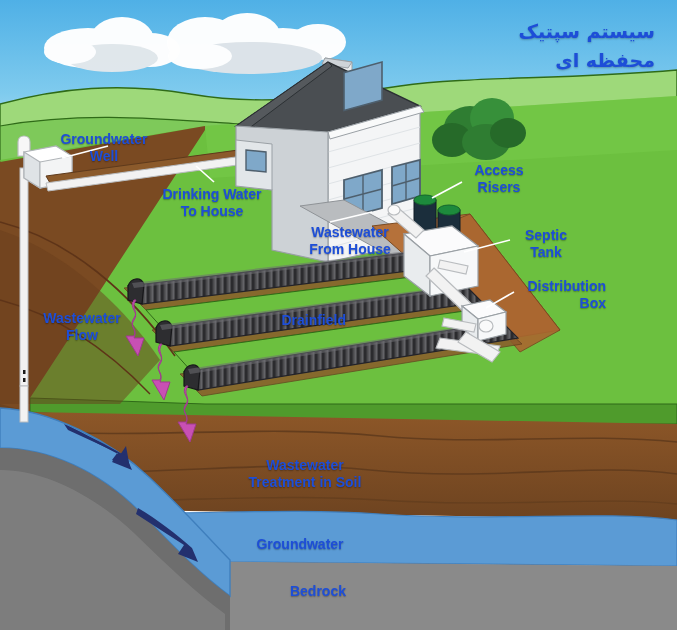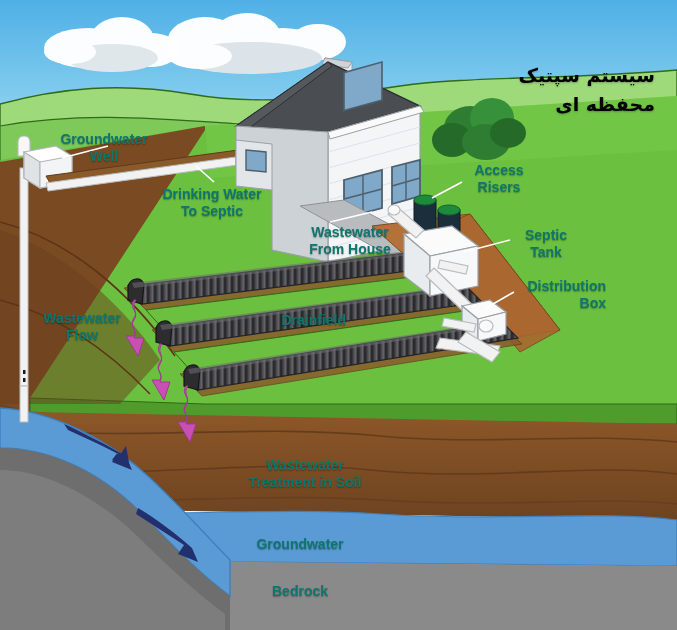--- a/index.html
+++ b/index.html
@@ -20,55 +20,54 @@
     position: absolute;
     inset: 0;
   }
   svg.diagram {
     display: block;
     width: 677px;
     height: 630px;
   }
   .lbl {
     position: absolute;
-    color: #0f766e;
+    color: #1d4ed8;
     font-family: "Liberation Sans", sans-serif;
     font-weight: bold;
     font-size: 14px;
     line-height: 1.18;
     text-align: center;
     white-space: pre-line;
     pointer-events: none;
     text-shadow: 0 1px 1.5px rgba(0,0,0,0.32);
   }
   .title-fa {
     position: absolute;
-    color: #000000;
+    color: #1d4ed8;
     font-family: "DejaVu Sans", sans-serif;
     font-weight: bold;
     font-size: 19px;
     line-height: 1.5;
     text-align: right;
     direction: rtl;
     white-space: pre-line;
     text-shadow: 0 1px 2px rgba(0,0,0,0.25);
-    margin-top: 44px;
   }
   
   #lbl-well        { left: 44px;  top: 131px; width: 120px; }
   #lbl-drinking    { left: 142px; top: 186px; width: 140px; }
   #lbl-wwhouse     { left: 290px; top: 224px; width: 120px; }
   #lbl-access      { left: 460px; top: 162px; width: 78px;  }
   #lbl-septic      { left: 512px; top: 227px; width: 68px;  }
   #lbl-distbox     { left: 516px; top: 278px; width: 90px; text-align: right;  }
   #lbl-wwflow      { left: 28px;  top: 310px; width: 108px; }
   #lbl-drainfield  { left: 258px; top: 312px; width: 88px; text-align: right;  }
   #lbl-treatment   { left: 232px; top: 457px; width: 146px; }
   #lbl-groundwater { left: 240px; top: 536px; width: 120px; }
-  #lbl-bedrock     { left: 254px; top: 583px; width: 92px;  }
+  #lbl-bedrock     { left: 254px; top: 583px; width: 92px; text-align: right;  }
   #title-block     { right: 22px; top: 17px;  width: 220px; }
 </style>
 </head>
 <body>
 
 <div id="stage">
 
   <div id="scene">
   <svg class="diagram" viewBox="0 0 677 630" xmlns="http://www.w3.org/2000/svg">
     <defs>
@@ -318,21 +317,21 @@
     </g>
   </svg>
   </div>
 
   <div class="title-fa" id="title-block">سیستم سپتیک
 محفظه ای</div>
 
   <div class="lbl" id="lbl-well">Groundwater
 Well</div>
   <div class="lbl" id="lbl-drinking">Drinking Water
-To Septic</div>
+To House</div>
   <div class="lbl" id="lbl-wwhouse">Wastewater
 From House</div>
   <div class="lbl" id="lbl-septic">Septic
 Tank</div>
   <div class="lbl" id="lbl-access">Access
 Risers</div>
   <div class="lbl" id="lbl-distbox">Distribution
 Box</div>
   <div class="lbl" id="lbl-wwflow">Wastewater
 Flow</div>

